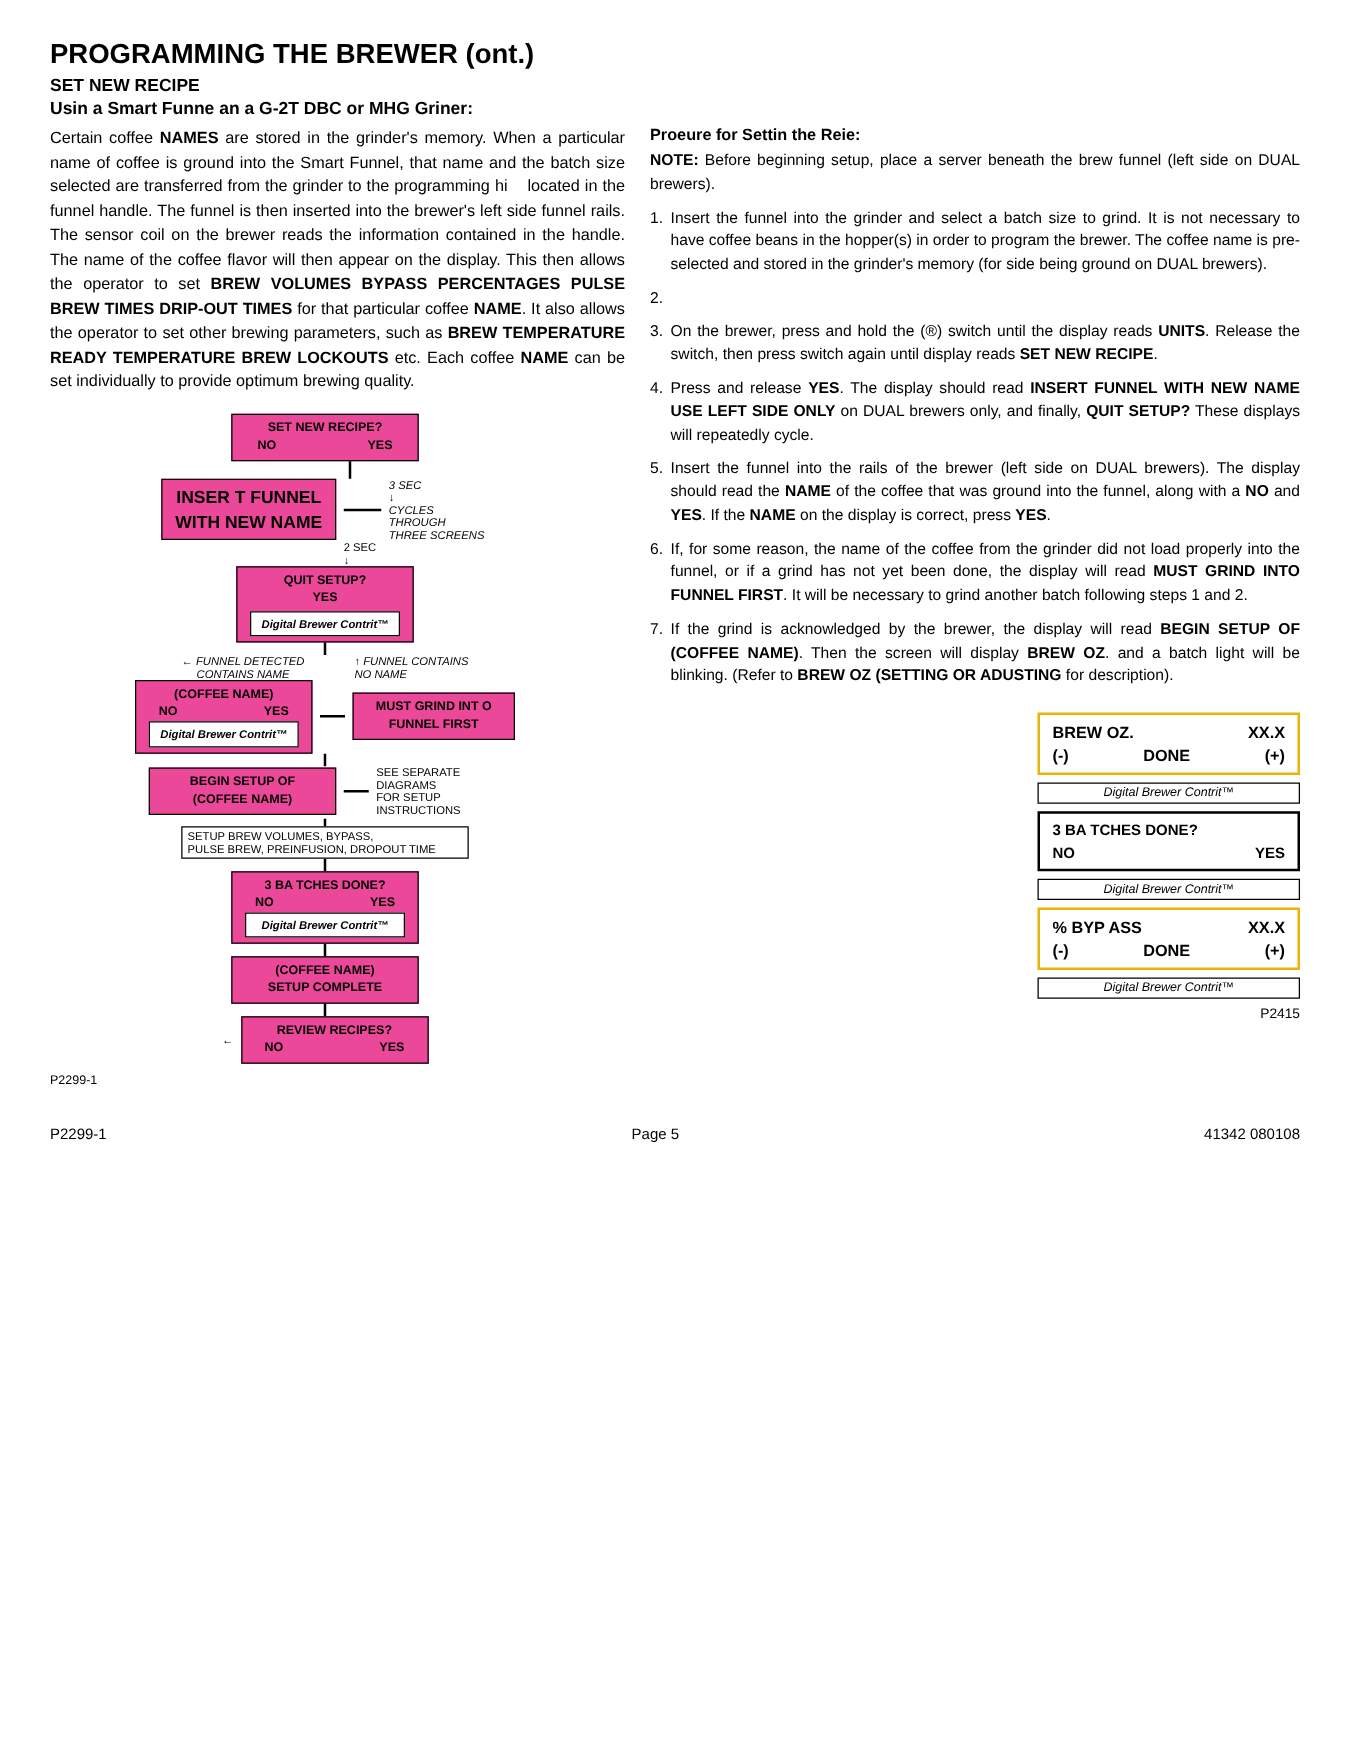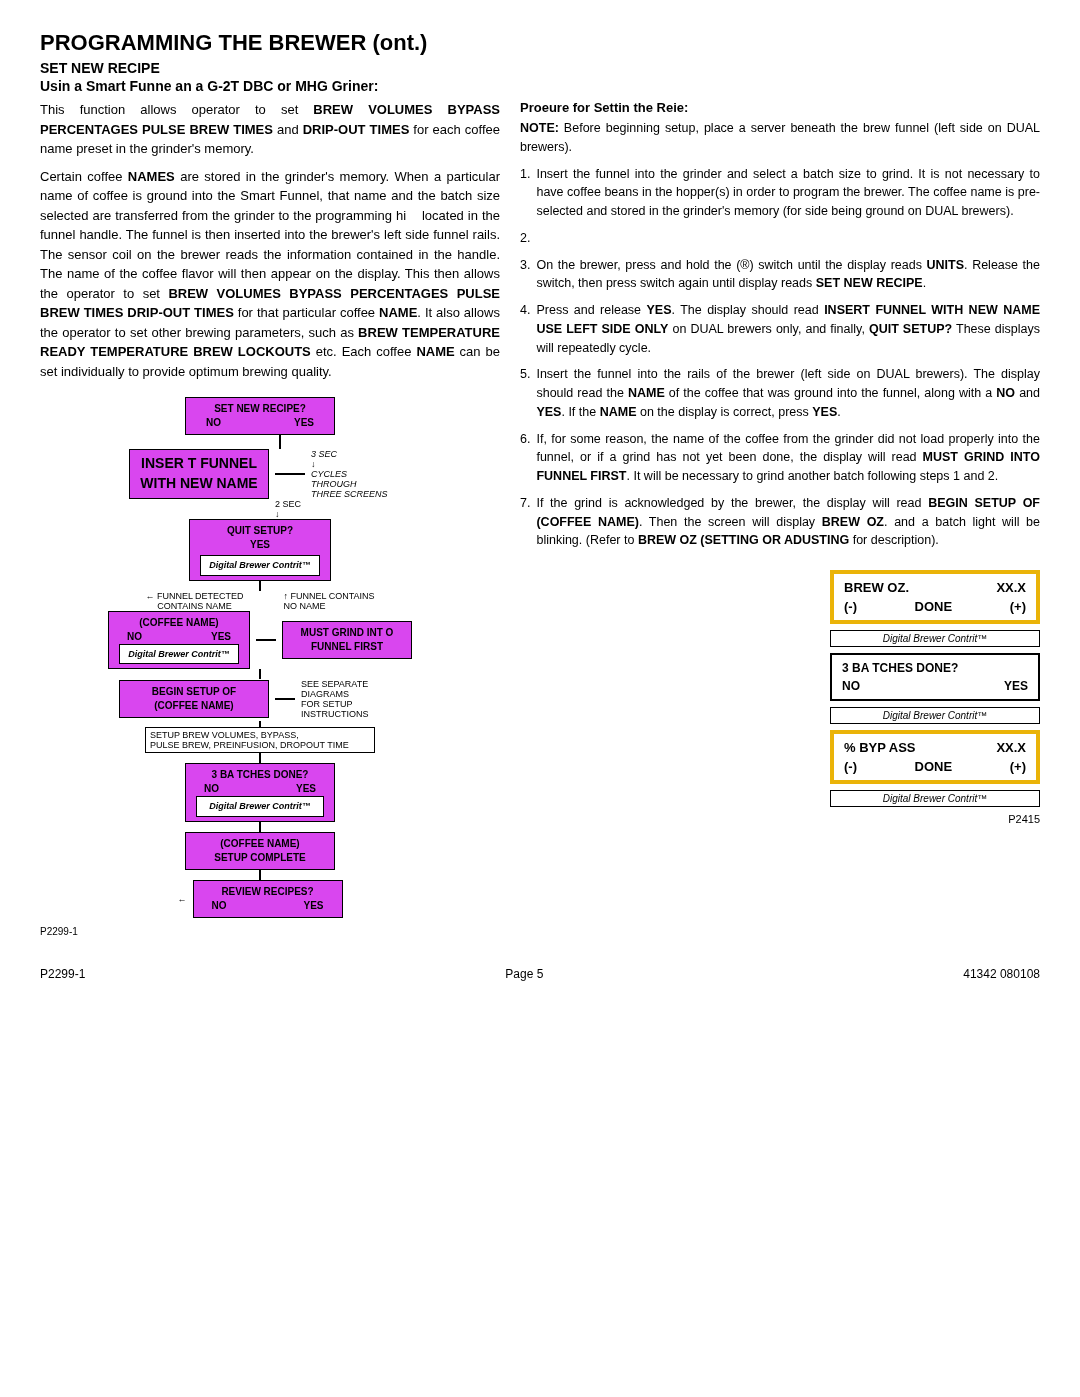--- a/index.html
+++ b/index.html
@@ -53,21 +53,21 @@
       margin-top: 16px;
       position: relative;
       width: 440px;
     }
     .fc-box {
       border: 1.5px solid #000;
       padding: 4px 10px;
       text-align: center;
       font-size: 11px;
       font-weight: bold;
-      background: #d946ef;
+      background: #ec4899;
       min-width: 120px;
       line-height: 1.4;
     }
     .fc-box-wide {
       min-width: 160px;
     }
     .side-note {
       font-size: 9.5px;
       color: #000;
       text-align: center;
@@ -117,21 +117,21 @@
     .bottom-displays {
       display: flex;
       gap: 30px;
       margin-top: 20px;
       justify-content: flex-end;
     }
     .display-panel {
       width: 210px;
     }
     .display-screen {
-      border: 4px solid #eab308;
+      border: 2px solid #eab308;
       padding: 6px 10px;
       margin-bottom: 6px;
       background: #fff;
     }
     .display-screen-row {
       display: flex;
       justify-content: space-between;
       font-size: 13px;
       font-weight: bold;
     }
@@ -186,23 +186,20 @@
 
 <div>
 
   <div class="page-title">PROGRAMMING THE BREWER (ont.)</div>
   <div class="section-title">SET NEW RECIPE</div>
   <div class="intro-line">Usin a Smart Funne an a G-2T DBC or MHG Griner:</div>
 
   <div class="content-wrapper">
 
     <div class="left-col">
-      <div class="body-text">
-        This function allows operator to set <b>BREW VOL­UMES BYPASS PERCENTAGES PULSE BREW TIMES</b> and <b>DRIP-OUT TIMES</b> for each coffee name preset in the grinder's memory.
-      </div>
       <div class="body-text">
         Certain coffee <b>NAMES</b> are stored in the grinder's memory. When a particular name of coffee is ground into the Smart Funnel, that name and the batch size selected are transferred from the grinder to the programming hi&nbsp;&nbsp;&nbsp; located in the funnel handle. The funnel is then inserted into the brewer's left side funnel rails. The sensor coil on the brewer reads the information contained in the handle. The name of the coffee flavor will then appear on the display. This then allows the operator to set <b>BREW VOLUMES BYPASS PERCENTAGES PULSE BREW TIMES DRIP-OUT TIMES</b> for that particular coffee <b>NAME</b>. It also allows the operator to set other brewing parameters, such as <b>BREW TEMPERATURE READY TEMPERATURE BREW LOCKOUTS</b> etc. Each coffee <b>NAME</b> can be set individually to provide optimum brewing quality.
       </div>
 
       <div class="flowchart-container">
         <div class="fc-center" style="position:relative;">
 
           <div style="display:flex;align-items:center;gap:0;">
             <div class="fc-box" style="min-width:150px;font-size:10px;">
               <div>SET NEW RECIPE?</div>
@@ -230,21 +227,21 @@
           </div>
 
           <div class="fc-box" style="font-size:10px;min-width:140px;">
             <div>QUIT SETUP?</div>
             <div>YES</div>
             <div class="display-mock" style="margin-top:3px;font-size:9px;">Digital Brewer Contrit™</div>
           </div>
 
           <div style="width:2px;height:10px;background:#000;"></div>
 
-          <div style="display:flex;gap:40px;align-items:flex-end;">
+          <div style="display:flex;gap:40px;align-items:flex-end;font-style:italic;">
             <div style="font-size:9px;text-align:center;">← FUNNEL DETECTED<br>CONTAINS NAME</div>
             <div style="font-size:9px;">↑ FUNNEL CONTAINS<br>NO NAME</div>
           </div>
 
           <div style="display:flex;align-items:center;gap:6px;">
             <div class="fc-box" style="font-size:10px;min-width:130px;">
               <div>(COFFEE NAME)</div>
               <div style="display:flex;justify-content:space-between;padding:0 8px;">
                   <span>NO</span>
                   <span>YES</span>

